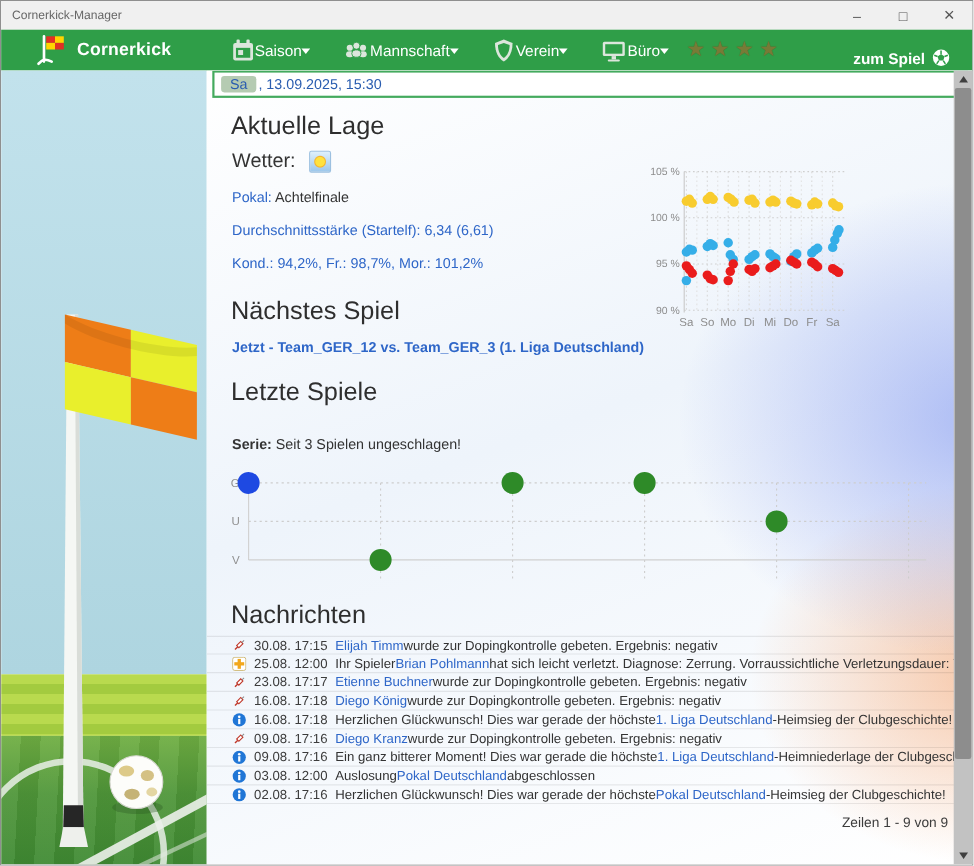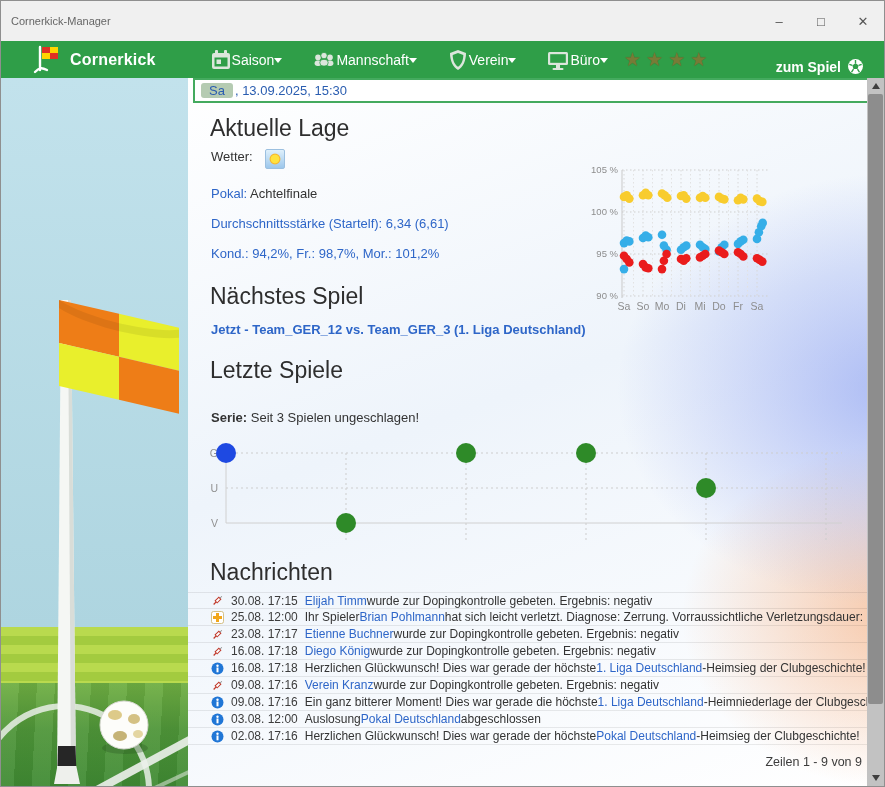--- a/index.html
+++ b/index.html
@@ -1,20 +1,20 @@
 <!DOCTYPE html>
 <html><head>
 <meta charset="utf-8">
 <style>
   * { margin:0; padding:0; box-sizing:border-box; }
   html,body { width:885px; height:787px; font-family:"Liberation Sans","DejaVu Sans",sans-serif; background:#fff; }
   #window { width:885px; height:787px; border:1px solid #8f8f8f; display:flex; flex-direction:column; overflow:hidden; background:#fff; }
 
   
-  .titlebar { height:40px; background:#f0f0f0; display:flex; align-items:center; flex:none; }
+  .titlebar { height:26px; background:#f0f0f0; display:flex; align-items:center; flex:none; }
   .titlebar .title { margin-left:10px; font-size:11px; color:#666; }
   .win-controls { margin-left:auto; display:flex; height:100%; }
   .win-btn { width:42px; display:flex; align-items:center; justify-content:center; font-size:13px; color:#555; cursor:pointer; }
 
   
   .navbar { height:37px; background:#2f9e48; display:flex; align-items:center; flex:none; }
   .brand { display:flex; align-items:center; gap:10px; margin-left:32px; }
   .brand-label { color:#fff; font-size:16px; font-weight:bold; letter-spacing:.2px; }
   .menu { display:flex; align-items:center; gap:30px; margin-left:54px; }
   .menu-item { display:flex; align-items:center; gap:0; color:#fff; font-size:14px; cursor:pointer; }
@@ -45,21 +45,21 @@
       linear-gradient(160deg,#ffffff 0%,#eef4fb 45%,#ffffff 100%);
   }
   .datebar { margin:0 4px 0 5px; height:25px; border:2px solid #44aa5e; background:#fff; display:flex; align-items:center; padding:0 6px; font-size:13px; color:#2a5db0; cursor:pointer; }
   .day-badge { background:#b5cbb2; border-radius:3px; padding:0 8px; margin-right:2px; }
 
   h1.section { font-size:23px; color:#2e2e2e; font-weight:500; margin:12px 0 0 22px; line-height:27px; }
   h1.h-naechstes { margin-top:22px; }
   h1.h-letzte   { margin-top:20px; }
   h1.h-nachrichten { margin-top:8px; }
 
-  .wetter { display:flex; align-items:flex-start; gap:12px; margin:7px 0 0 23px; font-size:13px; color:#333; height:22px; }
+  .wetter { display:flex; align-items:flex-end; gap:12px; margin:7px 0 0 23px; font-size:18px; color:#333; height:22px; }
   .sun-icon { width:20px; height:20px; border:1px solid #9cc0e0; border-radius:2px;
     background:radial-gradient(circle at 50% 50%, #ffe23e 0 31%, #f6b32a 38%, rgba(246,179,42,0) 46%), linear-gradient(180deg,#dff0fb,#9cc7ec); }
   .info-line { margin:15px 0 0 23px; font-size:13px; color:#333; line-height:15px; }
   .info-line.first { margin-top:6px; }
   a.lnk { color:#2e66c8; text-decoration:none; cursor:pointer; }
   .bold { font-weight:bold; }
 
   #chart-form { position:absolute; left:396px; top:80px; }
 
   .match-line { margin:12px 0 0 23px; font-size:13px; font-weight:bold; }
@@ -448,21 +448,21 @@
             <span class="news-ico">
               <svg width="13" height="13" viewBox="0 0 13 13">
                 <g transform="rotate(45 6.5 6.5)">
                   <rect x="5.1" y="3.2" width="2.8" height="5.2" fill="#fff" stroke="#c0392b" stroke-width="1"></rect>
                   <rect x="6.1" y="0.4" width="0.9" height="2.8" fill="#8a8a8a"></rect>
                   <rect x="5.9" y="8.4" width="1.3" height="3.6" fill="#c0392b"></rect>
                 </g>
               </svg>
             </span>
             <span class="news-date">09.08. 17:16</span>
-            <a class="lnk">Verein Kranz</a>
+            <a class="lnk">Diego Kranz</a>
             <span> wurde zur Dopingkontrolle gebeten. Ergebnis: negativ</span>
           </div>
           <div class="news-row">
             <span class="news-ico">
               <svg width="13" height="13" viewBox="0 0 13 13">
                 <circle cx="6.5" cy="6.5" r="6" fill="#2076d6"></circle>
                 <circle cx="6.5" cy="3.7" r="1.2" fill="#fff"></circle>
                 <rect x="5.5" y="5.5" width="2" height="4.8" fill="#fff"></rect>
               </svg>
             </span>

